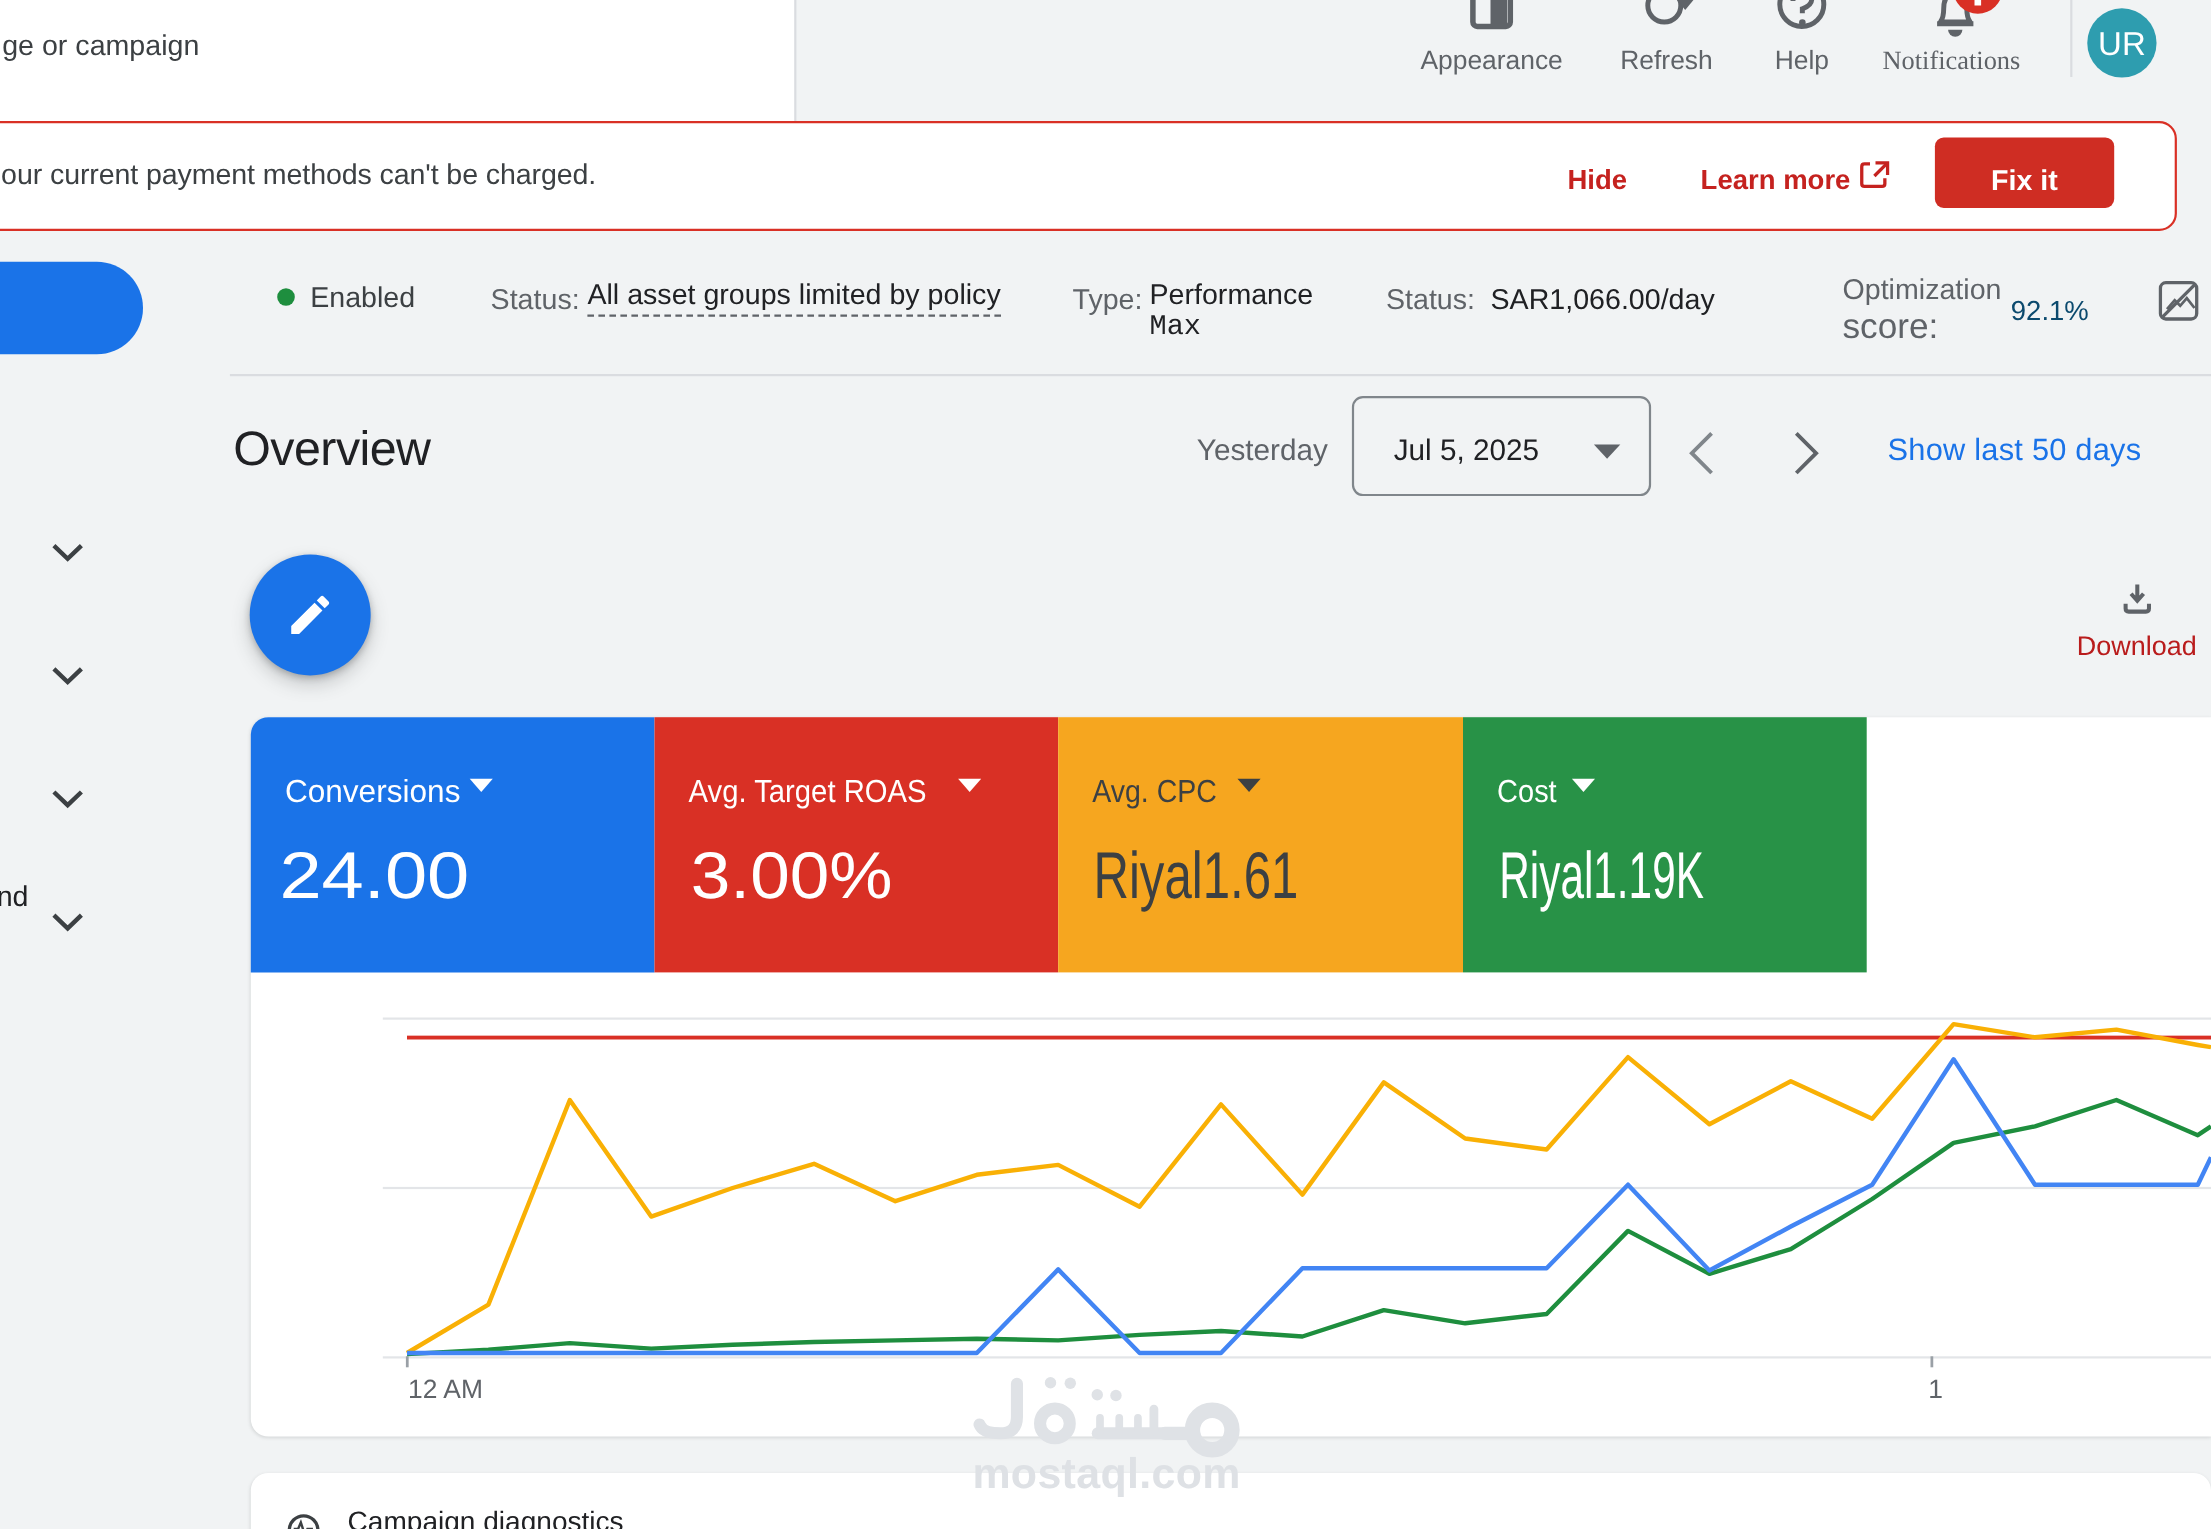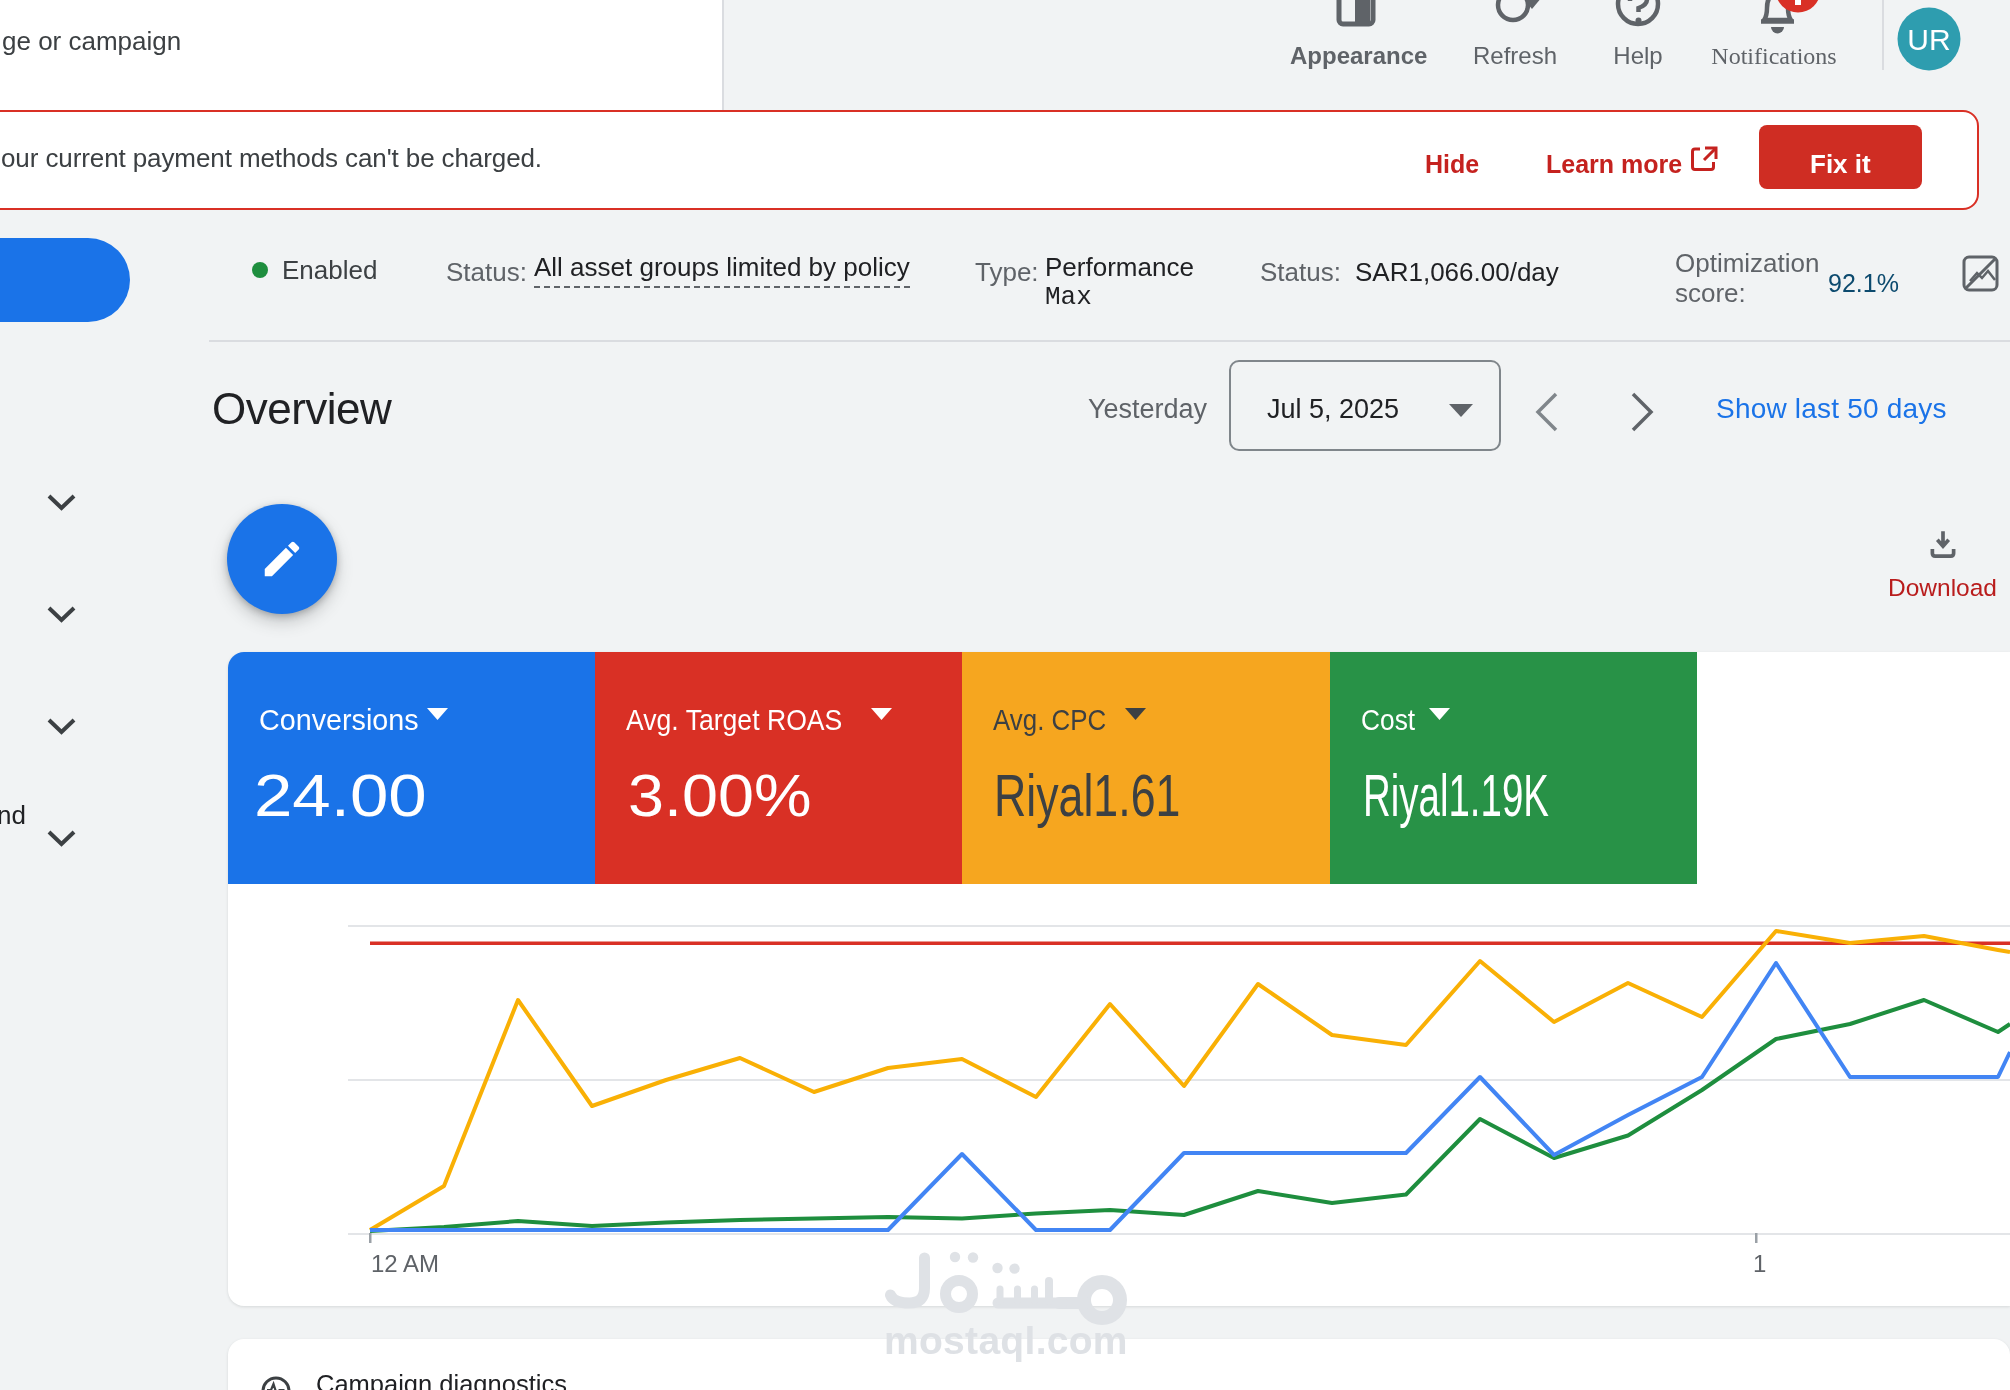--- a/index.html
+++ b/index.html
@@ -1,19 +1,19 @@
 <!DOCTYPE html>
 <html><head><meta charset="utf-8"><title>d</title><style>
 html,body{margin:0;padding:0}
 body{width:2010px;height:1390px;position:relative;overflow:hidden;background:#f1f3f4;font-family:"Liberation Sans",sans-serif;}
 .abs{position:absolute;white-space:nowrap;}
 </style></head><body>
 <div class="abs" style="left:-80px;top:-60px;width:800px;height:230px;background:#fff;border:2px solid #dadce0;border-radius:16px;"></div>
 <div class="abs" style="left:2px;top:28.0px;font-size:26px;color:#3c4043;line-height:1;">ge or campaign</div>
-<div class="abs" style="left:1290px;top:43.7px;font-size:24px;color:#5f6368;line-height:1;width:132px;text-align:center;font-weight:bold;">Appearance</div>
+<div class="abs" style="left:1290px;top:43.7px;font-size:24px;color:#5f6368;line-height:1;width:132px;text-align:center;">Appearance</div>
 <div class="abs" style="left:1470px;top:43.7px;font-size:24px;color:#5f6368;line-height:1;width:90px;text-align:center;">Refresh</div>
 <div class="abs" style="left:1612px;top:43.7px;font-size:24px;color:#5f6368;line-height:1;width:52px;text-align:center;">Help</div>
 <div class="abs" style="left:1704px;top:43.7px;font-size:24px;color:#5f6368;line-height:1;width:140px;text-align:center;font-family:Liberation Serif, serif;">Notifications</div>
 <svg class="abs" style="left:1320px;top:0;width:660px;height:80px" viewBox="1320 0 660 80">
 <g fill="none" stroke="#5f6368">
 <rect x="1339" y="-18" width="34" height="42" rx="4" stroke-width="5"></rect>
 <rect x="1355" y="-15" width="15" height="37" fill="#5f6368" stroke="none"></rect>
 <circle cx="1513" cy="5" r="15" stroke-width="4.5"></circle>
 <rect x="1514" y="-18" width="22" height="14" fill="#f1f3f4" stroke="none"></rect>
 <path d="M1526 -2 h12 v10" stroke-width="0" fill="#5f6368" stroke="none" visibility="hidden"></path>
@@ -46,21 +46,21 @@
 <div class="abs" style="left:252px;top:262px;width:16px;height:16px;background:#1e8e3e;border-radius:50%;"></div>
 <div class="abs" style="left:282px;top:257.0px;font-size:26px;color:#3c4043;line-height:1;">Enabled</div>
 <div class="abs" style="left:446px;top:259.0px;font-size:26px;color:#5f6368;line-height:1;">Status:</div>
 <div class="abs" style="left:534px;top:254px;border-bottom:2px dashed #5f6368;padding-bottom:6px;font-size:26px;color:#202124;line-height:1;">All asset groups limited by policy</div>
 <div class="abs" style="left:975px;top:259.0px;font-size:26px;color:#5f6368;line-height:1;">Type:</div>
 <div class="abs" style="left:1045px;top:254.0px;font-size:26px;color:#202124;line-height:1;">Performance</div>
 <div class="abs" style="left:1045px;top:284.0px;font-size:26px;color:#202124;line-height:1;font-family:Liberation Mono, monospace;">Max</div>
 <div class="abs" style="left:1260px;top:259.0px;font-size:26px;color:#5f6368;line-height:1;">Status:</div>
 <div class="abs" style="left:1355px;top:259.0px;font-size:26px;color:#202124;line-height:1;">SAR1,066.00/day</div>
 <div class="abs" style="left:1675px;top:250.0px;font-size:26px;color:#5f6368;line-height:1;">Optimization</div>
-<div class="abs" style="left:1675px;top:280.0px;font-size:26px;color:#5f6368;line-height:1;">score:</div>
+<div class="abs" style="left:1675px;top:280.0px;font-size:32px;color:#5f6368;line-height:1;">score:</div>
 <div class="abs" style="left:1828px;top:270.9px;font-size:25px;color:#0c4a6e;line-height:1;">92.1%</div>
 <svg class="abs" style="left:1962px;top:255px;width:40px;height:40px" viewBox="0 0 40 40">
 <rect x="2" y="2" width="33" height="33" rx="5" fill="none" stroke="#5f6368" stroke-width="3"></rect>
 <path d="M4 33 L33 4" stroke="#5f6368" stroke-width="3"></path>
 <path d="M8 26 l7 -8 l5 5 l6 -7 l7 9" fill="none" stroke="#5f6368" stroke-width="2.5"></path>
 </svg>
 <div class="abs" style="left:209px;top:340px;width:1801px;height:2px;background:#dadce0;"></div>
 <div class="abs" style="left:212px;top:386.8px;font-size:44px;color:#202124;line-height:1;letter-spacing:-0.5px;">Overview</div>
 <div class="abs" style="left:1088px;top:396.2px;font-size:27px;color:#5f6368;line-height:1;">Yesterday</div>
 <div class="abs" style="left:1229px;top:360px;width:268px;height:87px;border:2px solid #80868b;border-radius:10px;"></div>

